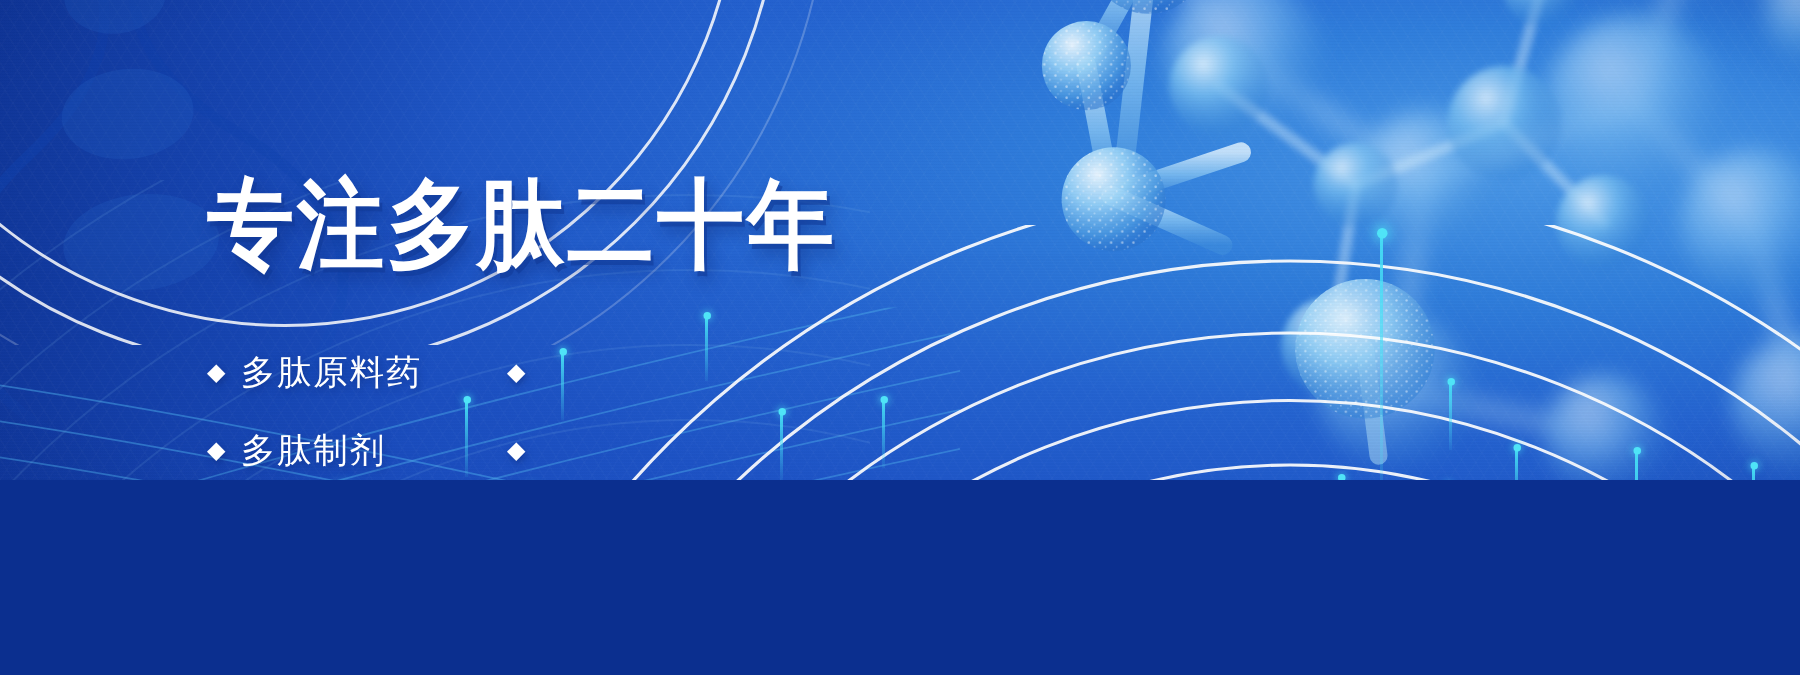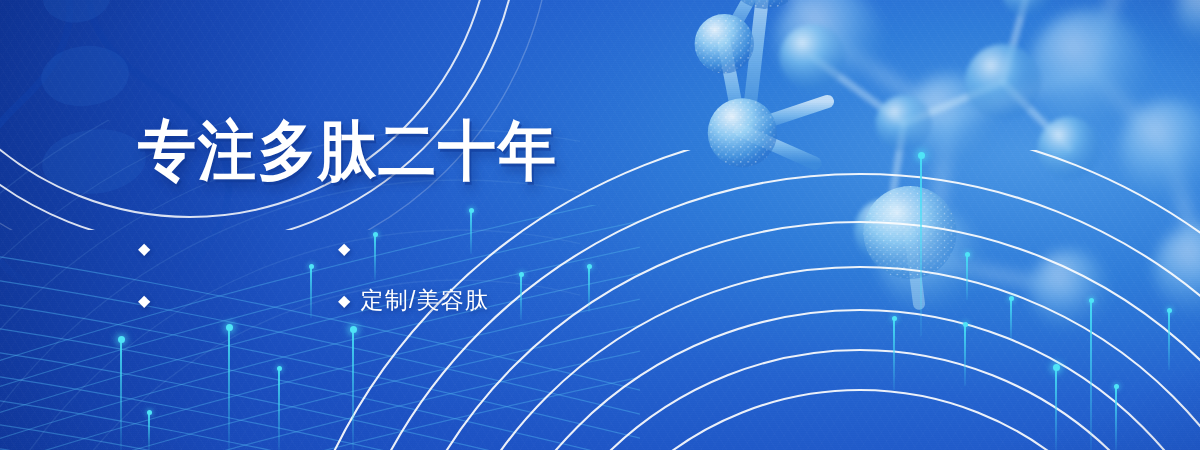--- a/index.html
+++ b/index.html
@@ -3,21 +3,21 @@
 <meta charset="utf-8">
 <title>Peptide Banner</title>
 <style>
   html,body{margin:0;padding:0;background:#0b2f8f;}
   body{
     font-family:"Liberation Sans","DejaVu Sans",sans-serif;
     -webkit-font-smoothing:antialiased;
   }
   .banner{
     position:relative;
-    width:1200px;height:450px;
+    width:1200px;height:320px;
     overflow:hidden;
     background:#15803d;
     user-select:none;
   }
 
   
   .layer{position:absolute;inset:0;pointer-events:none;}
 
   .bg-base{
     background:
@@ -381,30 +381,31 @@
   </div>
 
   <div class="content">
 
     <div class="headline">专注多肽二十年</div>
 
     <div class="features">
 
       <div class="feature">
         <span class="bullet">◆</span>
+        <span>多肽原料药</span>
       </div>
 
       <div class="feature">
         <span class="bullet">◆</span>
       </div>
 
       <div class="feature">
         <span class="bullet">◆</span>
+        <span>多肽制剂</span>
       </div>
 
       <div class="feature">
         <span class="bullet">◆</span>
-        <span>定制/美容肽</span>
       </div>
 
     </div>
   </div>
 </div>
 
 </body></html>

